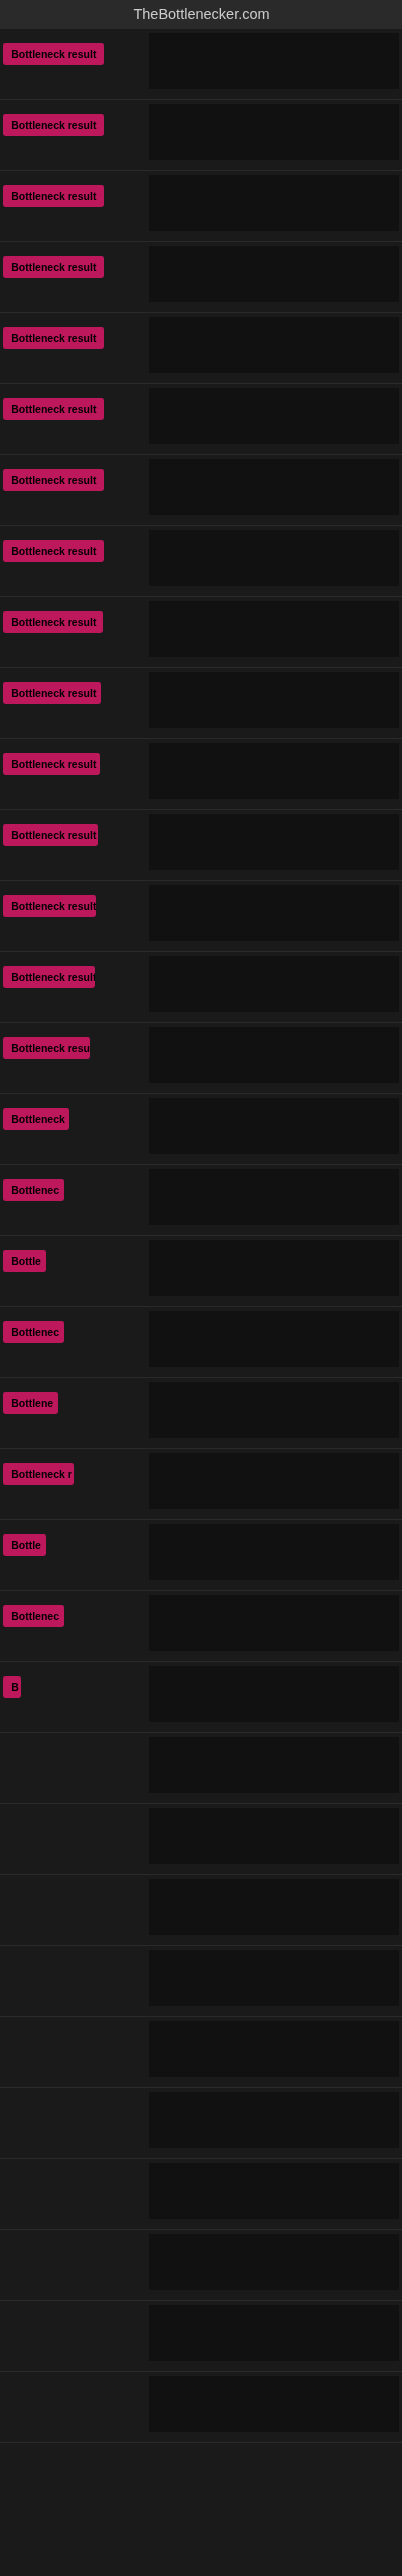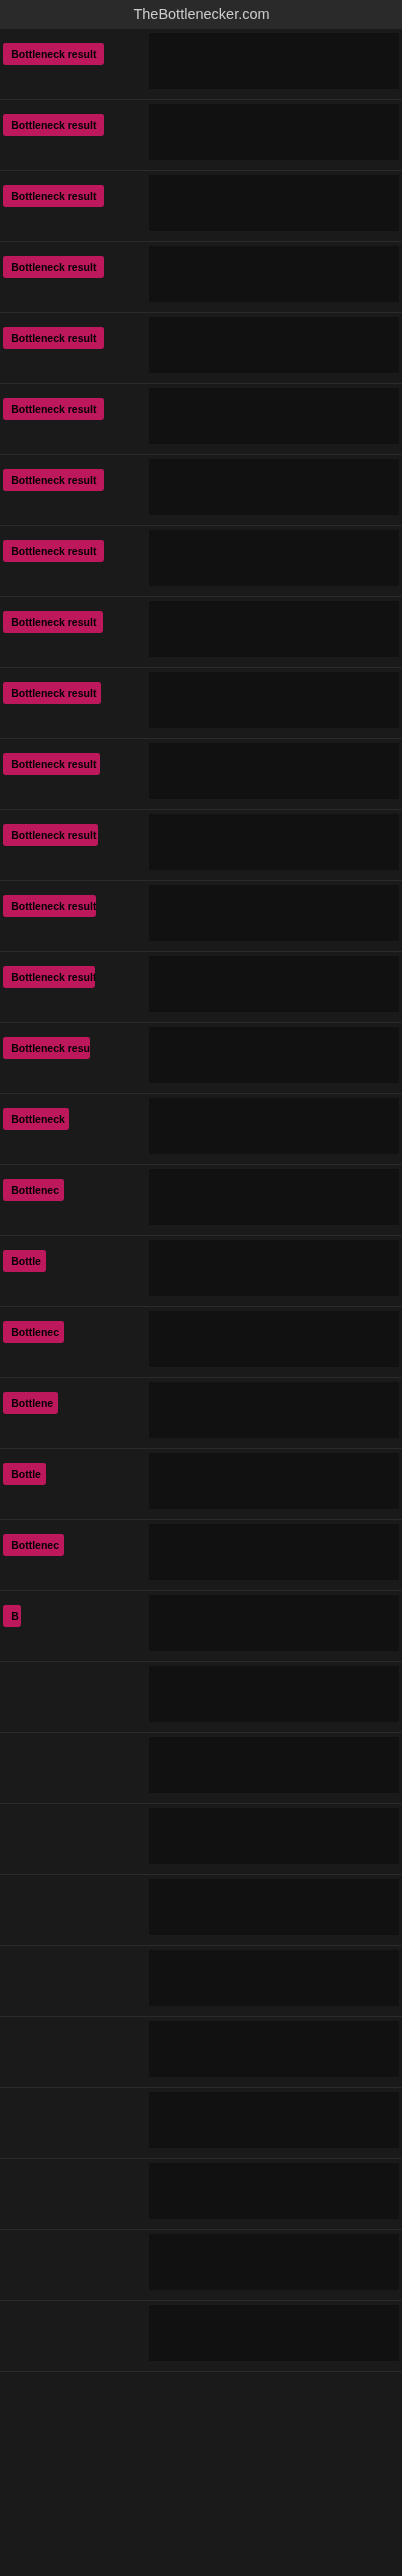--- a/index.html
+++ b/index.html
@@ -69,20 +69,21 @@
     <div class="bottleneck-item" style="min-height: 71px; border-bottom: 0.8px solid rgb(42, 42, 42); position: relative; padding: 6.4px 1.6px;"><div class="bottleneck-badge" style="max-width: 97px;">Bottleneck result</div><div style="position: absolute; right: 4px; top: 4px; width: 250px; height: 56px; background-color: rgb(17, 17, 17);"></div></div>
     <div class="bottleneck-item" style="min-height: 71px; border-bottom: 0.8px solid rgb(42, 42, 42); position: relative; padding: 6.4px 1.6px;"><div class="bottleneck-badge" style="max-width: 95px;">Bottleneck result</div><div style="position: absolute; right: 4px; top: 4px; width: 250px; height: 56px; background-color: rgb(17, 17, 17);"></div></div>
     <div class="bottleneck-item" style="min-height: 71px; border-bottom: 0.8px solid rgb(42, 42, 42); position: relative; padding: 6.4px 1.6px;"><div class="bottleneck-badge" style="max-width: 93px;">Bottleneck result</div><div style="position: absolute; right: 4px; top: 4px; width: 250px; height: 56px; background-color: rgb(17, 17, 17);"></div></div>
     <div class="bottleneck-item" style="min-height: 71px; border-bottom: 0.8px solid rgb(42, 42, 42); position: relative; padding: 6.4px 1.6px;"><div class="bottleneck-badge" style="max-width: 92px;">Bottleneck result</div><div style="position: absolute; right: 4px; top: 4px; width: 250px; height: 56px; background-color: rgb(17, 17, 17);"></div></div>
     <div class="bottleneck-item" style="min-height: 71px; border-bottom: 0.8px solid rgb(42, 42, 42); position: relative; padding: 6.4px 1.6px;"><div class="bottleneck-badge" style="max-width: 87px;">Bottleneck resu</div><div style="position: absolute; right: 4px; top: 4px; width: 250px; height: 56px; background-color: rgb(17, 17, 17);"></div></div>
     <div class="bottleneck-item" style="min-height: 71px; border-bottom: 0.8px solid rgb(42, 42, 42); position: relative; padding: 6.4px 1.6px;"><div class="bottleneck-badge" style="max-width: 66px;">Bottleneck</div><div style="position: absolute; right: 4px; top: 4px; width: 250px; height: 56px; background-color: rgb(17, 17, 17);"></div></div>
     <div class="bottleneck-item" style="min-height: 71px; border-bottom: 0.8px solid rgb(42, 42, 42); position: relative; padding: 6.4px 1.6px;"><div class="bottleneck-badge" style="max-width: 61px;">Bottlenec</div><div style="position: absolute; right: 4px; top: 4px; width: 250px; height: 56px; background-color: rgb(17, 17, 17);"></div></div>
     <div class="bottleneck-item" style="min-height: 71px; border-bottom: 0.8px solid rgb(42, 42, 42); position: relative; padding: 6.4px 1.6px;"><div class="bottleneck-badge" style="max-width: 43px;">Bottle</div><div style="position: absolute; right: 4px; top: 4px; width: 250px; height: 56px; background-color: rgb(17, 17, 17);"></div></div>
     <div class="bottleneck-item" style="min-height: 71px; border-bottom: 0.8px solid rgb(42, 42, 42); position: relative; padding: 6.4px 1.6px;"><div class="bottleneck-badge" style="max-width: 61px;">Bottlenec</div><div style="position: absolute; right: 4px; top: 4px; width: 250px; height: 56px; background-color: rgb(17, 17, 17);"></div></div>
     <div class="bottleneck-item" style="min-height: 71px; border-bottom: 0.8px solid rgb(42, 42, 42); position: relative; padding: 6.4px 1.6px;"><div class="bottleneck-badge" style="max-width: 55px;">Bottlene</div><div style="position: absolute; right: 4px; top: 4px; width: 250px; height: 56px; background-color: rgb(17, 17, 17);"></div></div>
+    <div class="bottleneck-item" style="min-height: 71px; border-bottom: 0.8px solid rgb(42, 42, 42); position: relative; padding: 6.4px 1.6px;"><div class="bottleneck-badge" style="max-width: 71px;">Bottleneck r</div><div style="position: absolute; right: 4px; top: 4px; width: 250px; height: 56px; background-color: rgb(17, 17, 17);"></div></div>
     <div class="bottleneck-item" style="min-height: 71px; border-bottom: 0.8px solid rgb(42, 42, 42); position: relative; padding: 6.4px 1.6px;"><div class="bottleneck-badge" style="max-width: 43px;">Bottle</div><div style="position: absolute; right: 4px; top: 4px; width: 250px; height: 56px; background-color: rgb(17, 17, 17);"></div></div>
     <div class="bottleneck-item" style="min-height: 71px; border-bottom: 0.8px solid rgb(42, 42, 42); position: relative; padding: 6.4px 1.6px;"><div class="bottleneck-badge" style="max-width: 61px;">Bottlenec</div><div style="position: absolute; right: 4px; top: 4px; width: 250px; height: 56px; background-color: rgb(17, 17, 17);"></div></div>
     <div class="bottleneck-item" style="min-height: 71px; border-bottom: 0.8px solid rgb(42, 42, 42); position: relative; padding: 6.4px 1.6px;"><div class="bottleneck-badge" style="max-width: 17.7px;">B</div><div style="position: absolute; right: 4px; top: 4px; width: 250px; height: 56px; background-color: rgb(17, 17, 17);"></div></div>
     <div class="bottleneck-item" style="min-height: 71px; border-bottom: 0.8px solid rgb(42, 42, 42); position: relative; padding: 6.4px 1.6px;">
       <div style="position: absolute; right: 4px; top: 4px; width: 250px; height: 56px; background-color: rgb(17, 17, 17);"></div>
     </div>
     <div class="bottleneck-item" style="min-height: 71px; border-bottom: 0.8px solid rgb(42, 42, 42); position: relative; padding: 6.4px 1.6px;">
       <div style="position: absolute; right: 4px; top: 4px; width: 250px; height: 56px; background-color: rgb(17, 17, 17);"></div>
     </div>
     <div class="bottleneck-item" style="min-height: 71px; border-bottom: 0.8px solid rgb(42, 42, 42); position: relative; padding: 6.4px 1.6px;">

